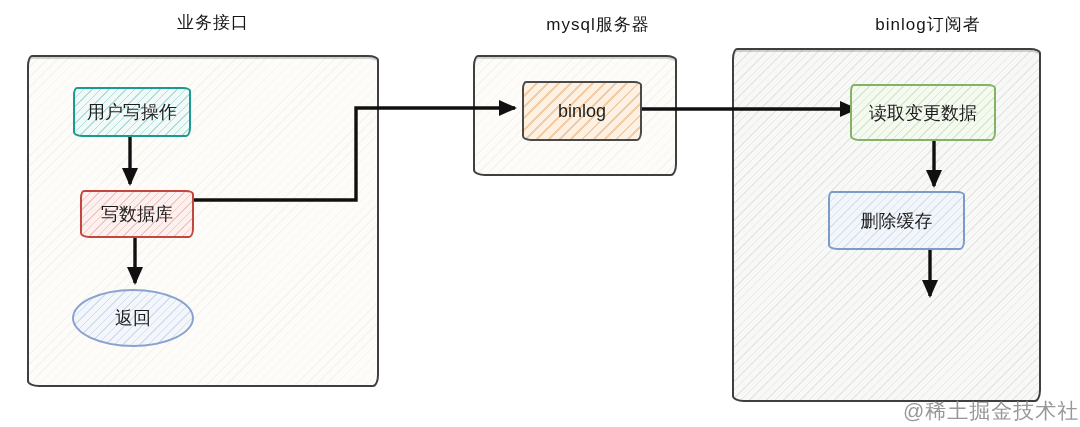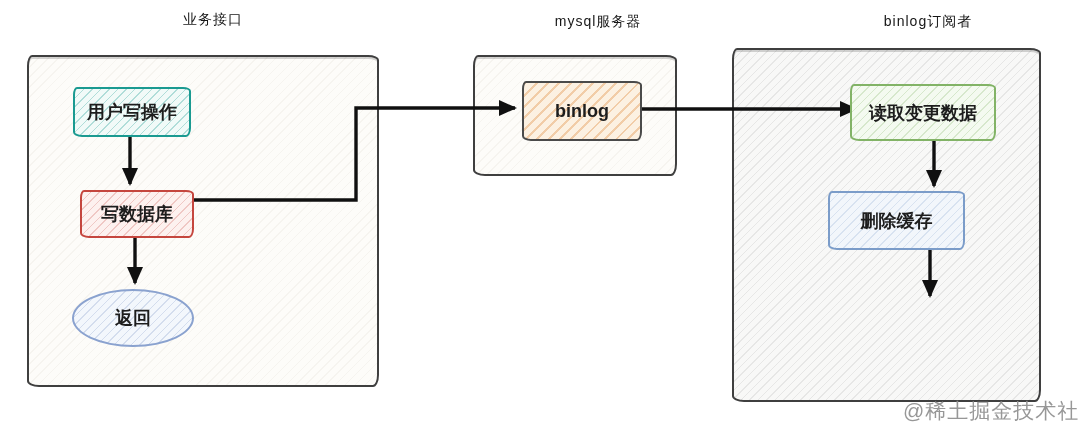--- a/index.html
+++ b/index.html
@@ -4,39 +4,39 @@
 <style>
   html,body{margin:0;padding:0;background:#ffffff;}
   .canvas{
     position:relative;width:1080px;height:427px;overflow:hidden;
     background:#ffffff;
     font-family:"Liberation Sans","DejaVu Sans",sans-serif;
     color:#1c1c1c;
   }
   .group-title{
     position:absolute;transform:translateX(-50%);
-    font-size:14px;font-weight:500;letter-spacing:1px;color:#161616;
+    font-size:17px;font-weight:500;letter-spacing:1px;color:#161616;
     white-space:nowrap;
   }
   .group{
     position:absolute;border:2.5px solid #3f3f3f;
     border-radius:5px 11px 6px 12px / 11px 5px 12px 6px;
     box-shadow:inset 0 2px 0 rgba(64,64,64,0.22);
   }
   .group-warm{
     background-color:#fdfcf9;
     background-image:repeating-linear-gradient(135deg,rgba(185,175,155,0.10) 0 1px,transparent 1px 7px);
   }
   .group-gray{
     background-color:#f8f8f7;
     background-image:repeating-linear-gradient(135deg,rgba(125,125,125,0.14) 0 1px,transparent 1px 6px);
   }
   .node{
     position:absolute;display:flex;align-items:center;justify-content:center;
-    font-size:18px;font-weight:700;color:#1d1d1d;white-space:nowrap;
+    font-size:18px;font-weight:400;color:#1d1d1d;white-space:nowrap;
     border-radius:4px 8px 5px 9px / 8px 4px 9px 5px;
   }
   .ellipse{border-radius:50% !important;}
   .n-teal{
     border:2.5px solid #1a9a91;background-color:#f1faf8;
     background-image:repeating-linear-gradient(135deg,rgba(26,154,145,0.30) 0 1px,transparent 1px 6px);
   }
   .n-red{
     border:2.5px solid #c5463e;background-color:#fdf1ef;
     background-image:repeating-linear-gradient(135deg,rgba(197,70,62,0.24) 0 1px,transparent 1px 6px);

